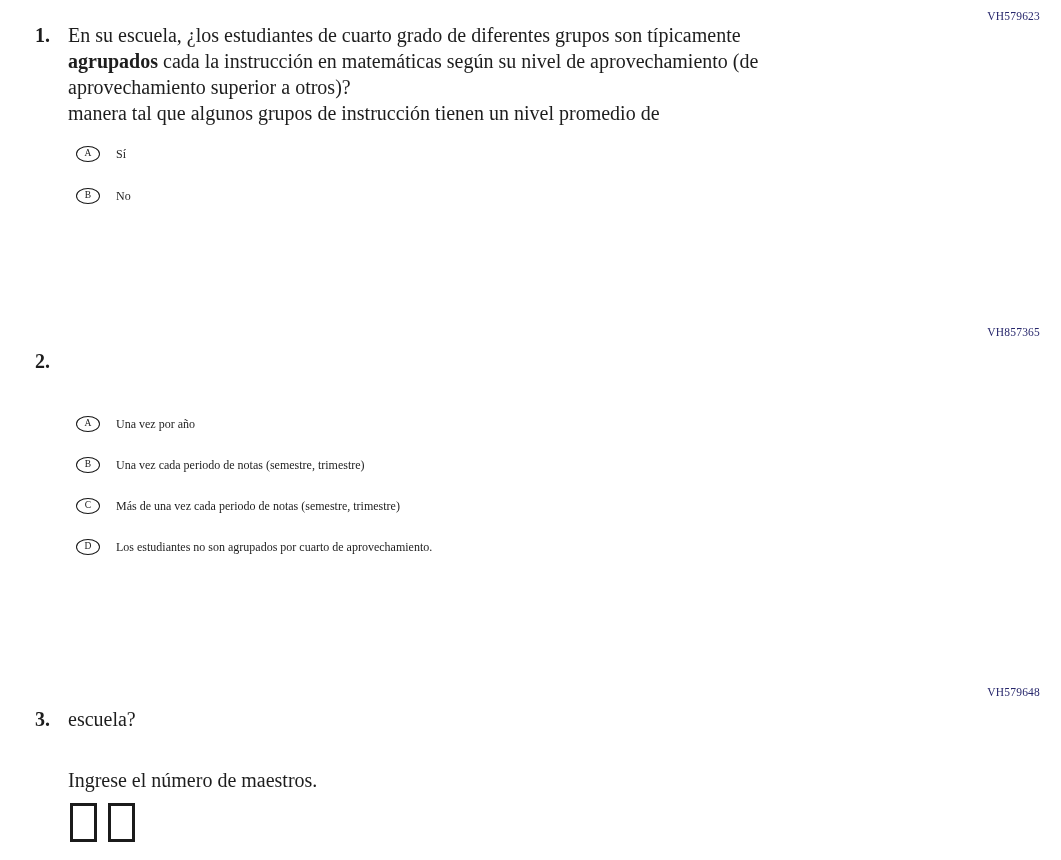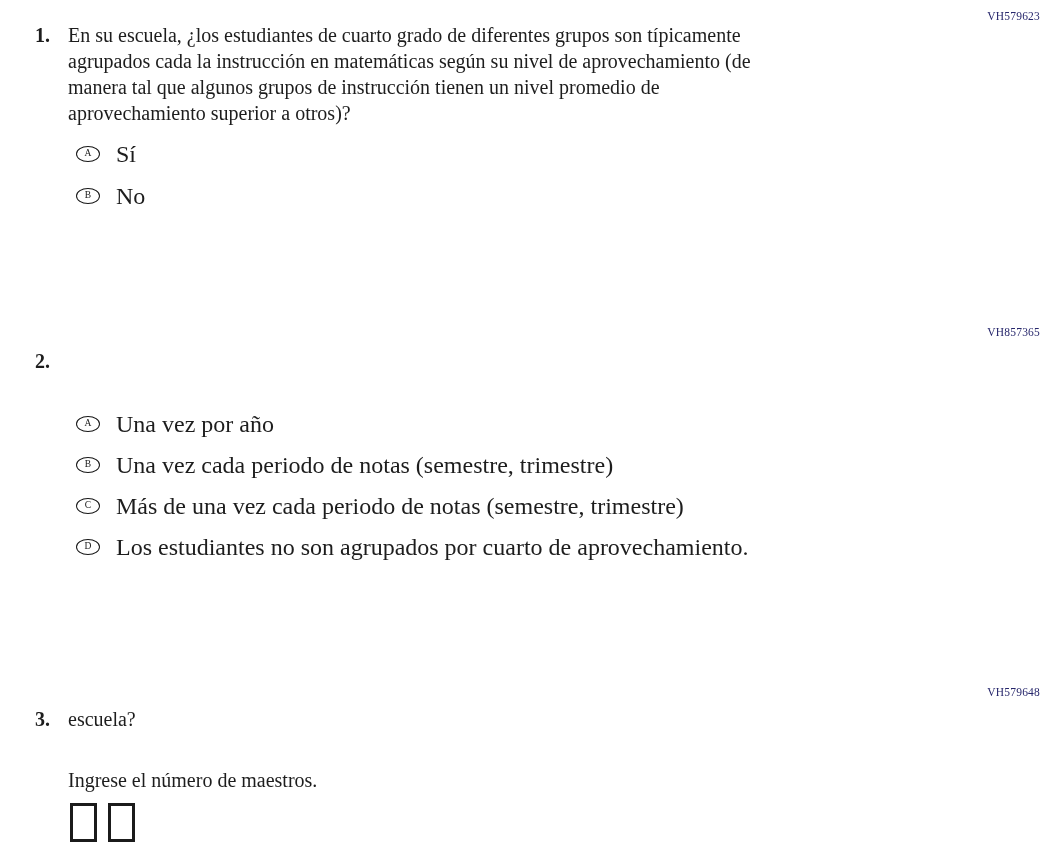--- a/index.html
+++ b/index.html
@@ -30,21 +30,21 @@
     font-weight: bold;
     line-height: 26px;
   }
   .qtext {
     position: absolute;
     left: 68px;
     font-size: 20px;
     line-height: 26px;
     white-space: nowrap;
   }
-  .qtext b { font-weight: normal; }
+  .qtext b { font-weight: bold; }
   .opt {
     position: absolute;
     left: 76px;
     display: flex;
     align-items: center;
     gap: 16px;
     height: 20px;
   }
   .bubble {
     box-sizing: border-box;
@@ -55,21 +55,21 @@
     display: flex;
     align-items: center;
     justify-content: center;
     flex: 0 0 auto;
     font-size: 9.5px;
     line-height: 1;
     color: #161616;
     cursor: pointer;
   }
   .opt-label {
-    font-size: 24px;
+    font-size: 12px;
     white-space: nowrap;
   }
   .instruction {
     position: absolute;
     left: 68px;
     font-size: 20px;
     white-space: nowrap;
   }
   .entry-boxes {
     position: absolute;
@@ -88,22 +88,22 @@
 </head>
 <body>
 
 <div class="page">
 
   <div class="code" style="top:10px">VH579623</div>
   <div class="qnum" style="top:22px">1.</div>
   <div class="qtext" style="top:22px">
     <div>En su escuela, ¿los estudiantes de cuarto grado de diferentes grupos son típicamente</div>
     <div><b>agrupados</b><span> cada la instrucción en matemáticas según su nivel de aprovechamiento (de</span></div>
+    <div>aprovechamiento superior a otros)?</div>
     <div>manera tal que algunos grupos de instrucción tienen un nivel promedio de</div>
-    <div>aprovechamiento superior a otros)?</div>
   </div>
   <div class="opt" style="top:144px">
     <span class="bubble">
         <span>A</span>
       </span>
     <span class="opt-label">Sí</span>
   </div>
   <div class="opt" style="top:186px">
     <span class="bubble">
         <span>B</span>

